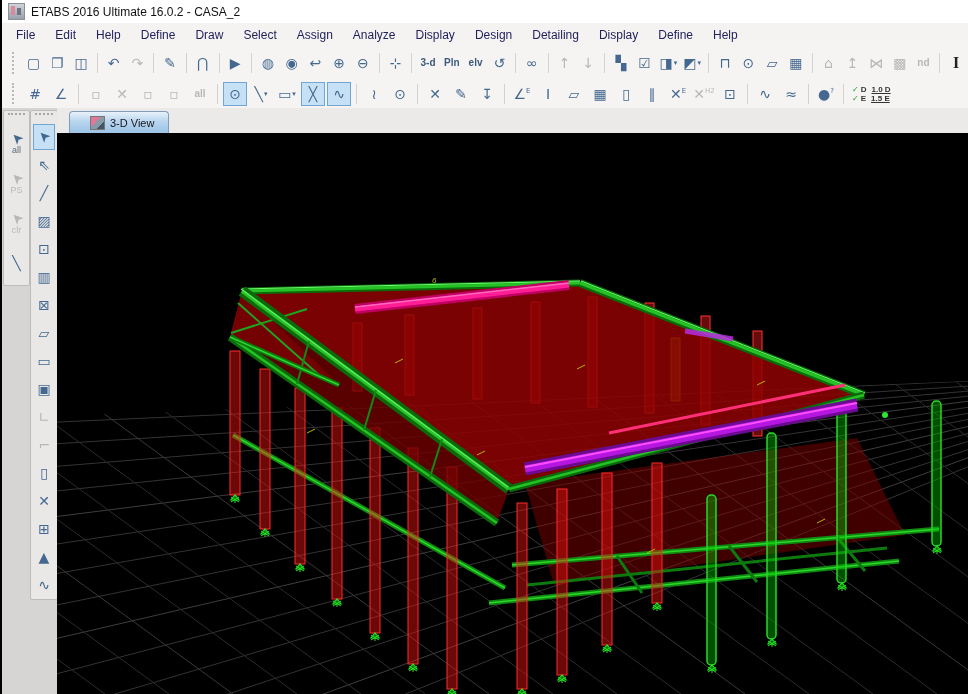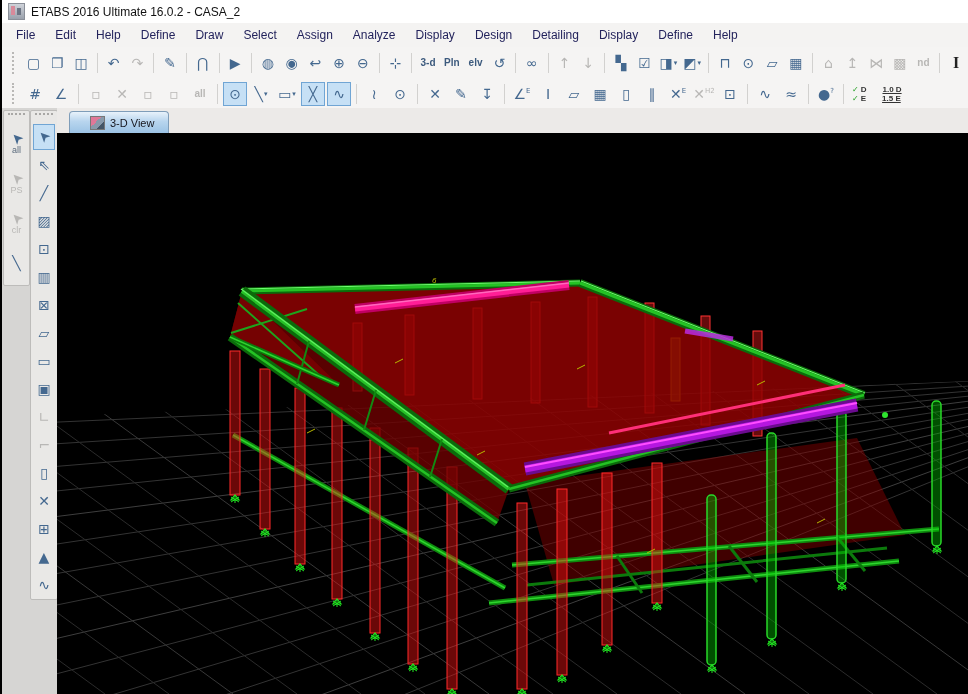--- a/index.html
+++ b/index.html
@@ -26,21 +26,21 @@
   button.tb .ic.txt{font-size:10px;font-weight:bold;color:#3c5a7d;font-family:Liberation Sans, sans-serif;}
   button.tb .ic sup{font-size:7px;vertical-align:super;}
   button.tb.dis .ic,button.tb.dis .dd,button.tb.dis .lab{color:#b8b7b5;}
   button.tb.act{background:#c6e0f5;border-color:#70a5d4;}
   button.tb .dd{font-size:7px;color:#44688f;margin-left:1px;}
   button.tb.serif .ic{font-family:"Liberation Serif",serif;font-size:16px;color:#222;font-weight:bold;}
   
   .dcr{display:flex;flex-direction:column;justify-content:center;margin-left:4px;}
   .dcr .row{display:flex;align-items:center;font-size:8px;line-height:9px;color:#333;font-weight:bold;}
   .dcr .check{color:#1f9e1f;margin-right:2px;}
-  .dcr .r{margin-left:16px;text-decoration:underline;}
+  .dcr .r{margin-left:5px;text-decoration:underline;}
   
   .dock{position:absolute;left:0;top:108px;bottom:0;width:55px;background:#d6d5d3;}
   .minibar,.sidebar{position:absolute;background:#e9e8e6;border:1px solid #bdbcba;border-radius:2px;}
   .minibar{left:1px;top:2px;width:25px;padding-bottom:2px;}
   .sidebar{left:28px;top:2px;width:26px;}
   .grip{display:block;height:6px;margin:2px 4px;border-top:2px dotted #a8a7a5;}
   .vbar{display:flex;flex-direction:column;align-items:center;}
   .vbar button.tb{width:22px;height:26px;margin:1px 0;flex-direction:column;}
   .minibar .vbar button.tb{height:38px;}
   .minibar .lab{font-size:9px;color:#5b6b7d;line-height:8px;}

